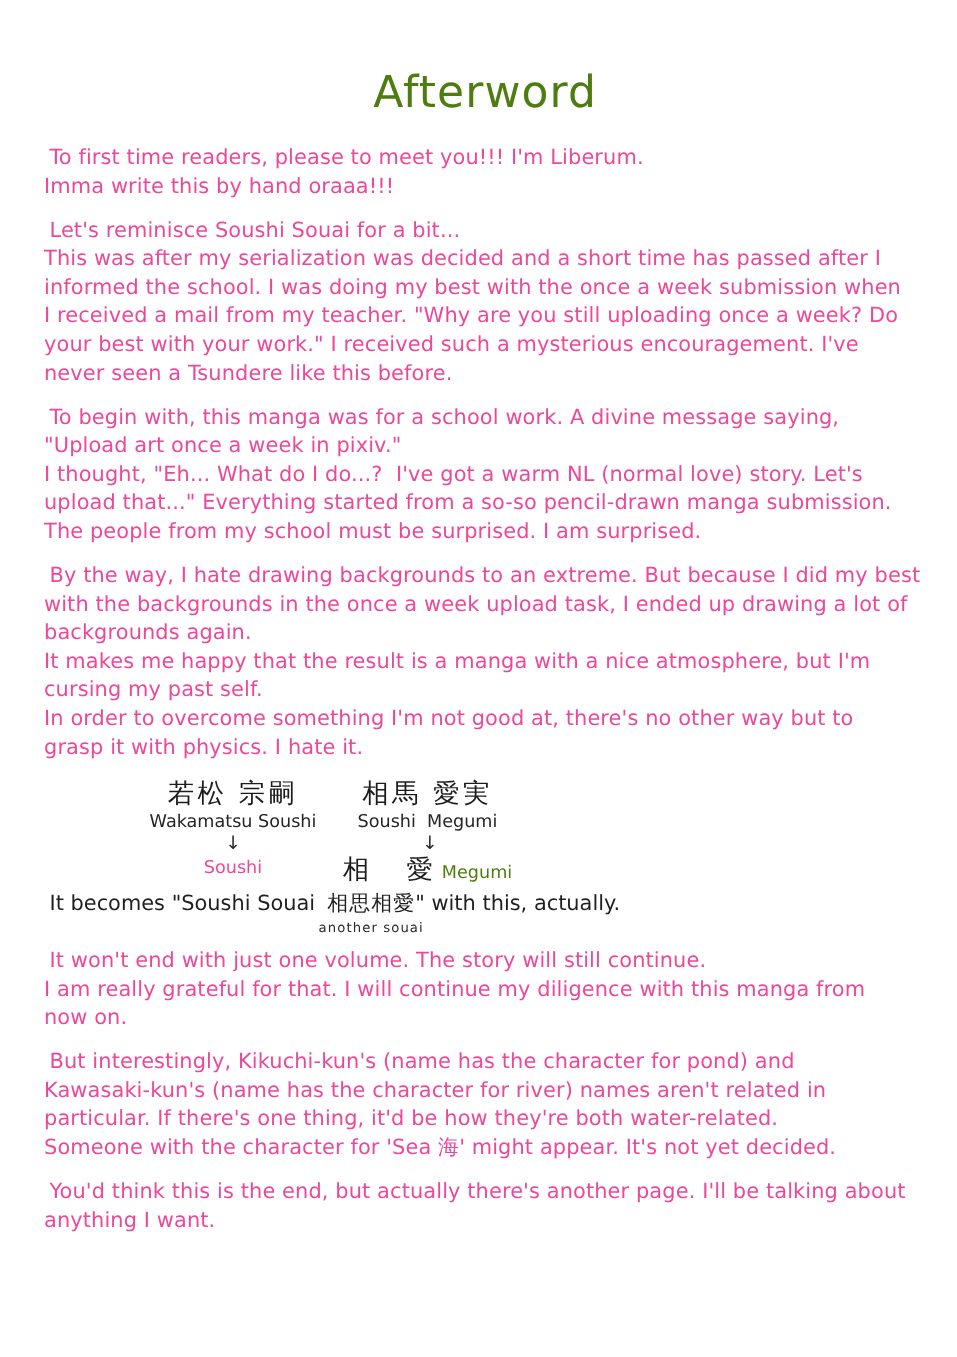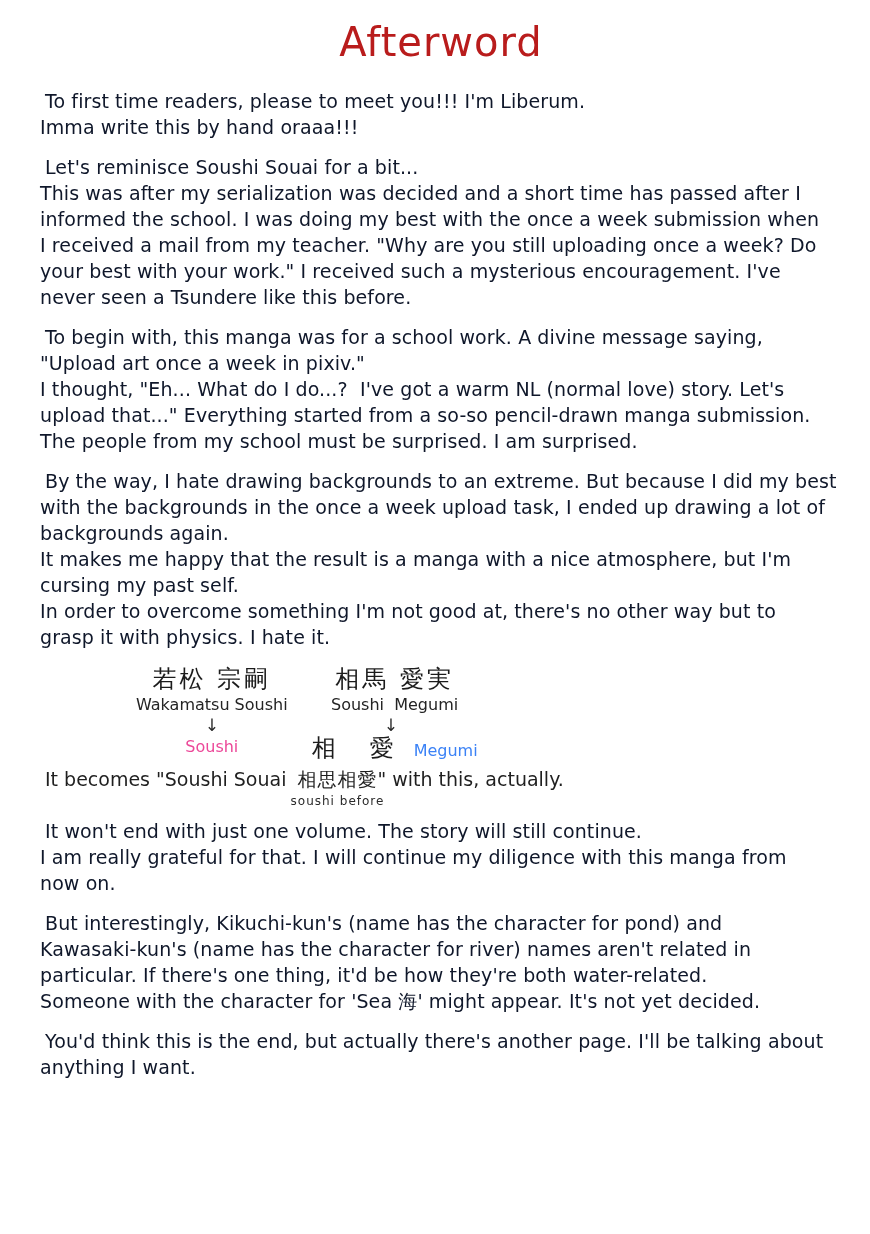--- a/index.html
+++ b/index.html
@@ -16,39 +16,39 @@
   }
   .page {
     box-sizing: border-box;
     width: 870px;
     height: 1234px;
     padding: 0 28px 0 40px;
     background: #ffffff;
   }
   .page-title {
     margin: 0;
-    padding-top: 18px;
+    padding-top: 60px;
     text-align: center;
     font-size: 40px;
     font-weight: 500;
     letter-spacing: 1px;
     line-height: 1.2;
-    color: #b91c1c;
+    color: #4d7c0f;
   }
   .body-text {
     margin-top: 22px;
   }
   .para {
     margin: 0 0 14px 0;
     font-size: 19px;
     line-height: 26px;
     letter-spacing: 0.1px;
     white-space: pre-wrap;
     text-indent: 5px;
-    color: #0f172a;
+    color: #ec4899;
   }
   .para.last {
     margin-bottom: 0;
   }
   
   .name-diagram {
     display: flex;
     margin: 4px 0 6px 96px;
     gap: 24px;
     height: 96px;
@@ -92,22 +92,22 @@
     font-size: 24px;
     line-height: 26px;
     color: #1c1c1c;
   }
   .nd-result-gap {
     display: inline-block;
     width: 34px;
   }
   .nd-result-romaji {
     font-size: 16px;
-    margin-left: 20px;
-    color: #3b82f6;
+    margin-left: 8px;
+    color: #4d7c0f;
   }
   
   .becomes-line {
     margin: 0 0 26px 0;
     font-size: 19px;
     line-height: 26px;
     text-indent: 5px;
     white-space: pre;
   }
   .kanji-with-ruby {
@@ -169,21 +169,21 @@
         <div class="nd-arrow">↓</div>
         <div class="nd-result-row">
           <span class="nd-result-kanji">相</span>
           <span class="nd-result-gap"></span>
           <span class="nd-result-kanji">愛</span>
           <span class="nd-result-romaji">Megumi</span>
         </div>
       </div>
     </div>
 
-    <p class="becomes-line"><span>It becomes "Soushi Souai </span><span class="kanji-with-ruby"><span>相思相愛</span><span class="kanji-ruby">soushi before</span></span><span>" with this, actually.</span></p>
+    <p class="becomes-line"><span>It becomes "Soushi Souai </span><span class="kanji-with-ruby"><span>相思相愛</span><span class="kanji-ruby">another souai</span></span><span>" with this, actually.</span></p>
 
     <p class="para">It won't end with just one volume. The story will still continue.
 I am really grateful for that. I will continue my diligence with this manga from
 now on.</p>
     <p class="para">But interestingly, Kikuchi-kun's (name has the character for pond) and
 Kawasaki-kun's (name has the character for river) names aren't related in
 particular. If there's one thing, it'd be how they're both water-related.
 Someone with the character for 'Sea 海' might appear. It's not yet decided.</p>
     <p class="para last">You'd think this is the end, but actually there's another page. I'll be talking about
 anything I want.</p>

